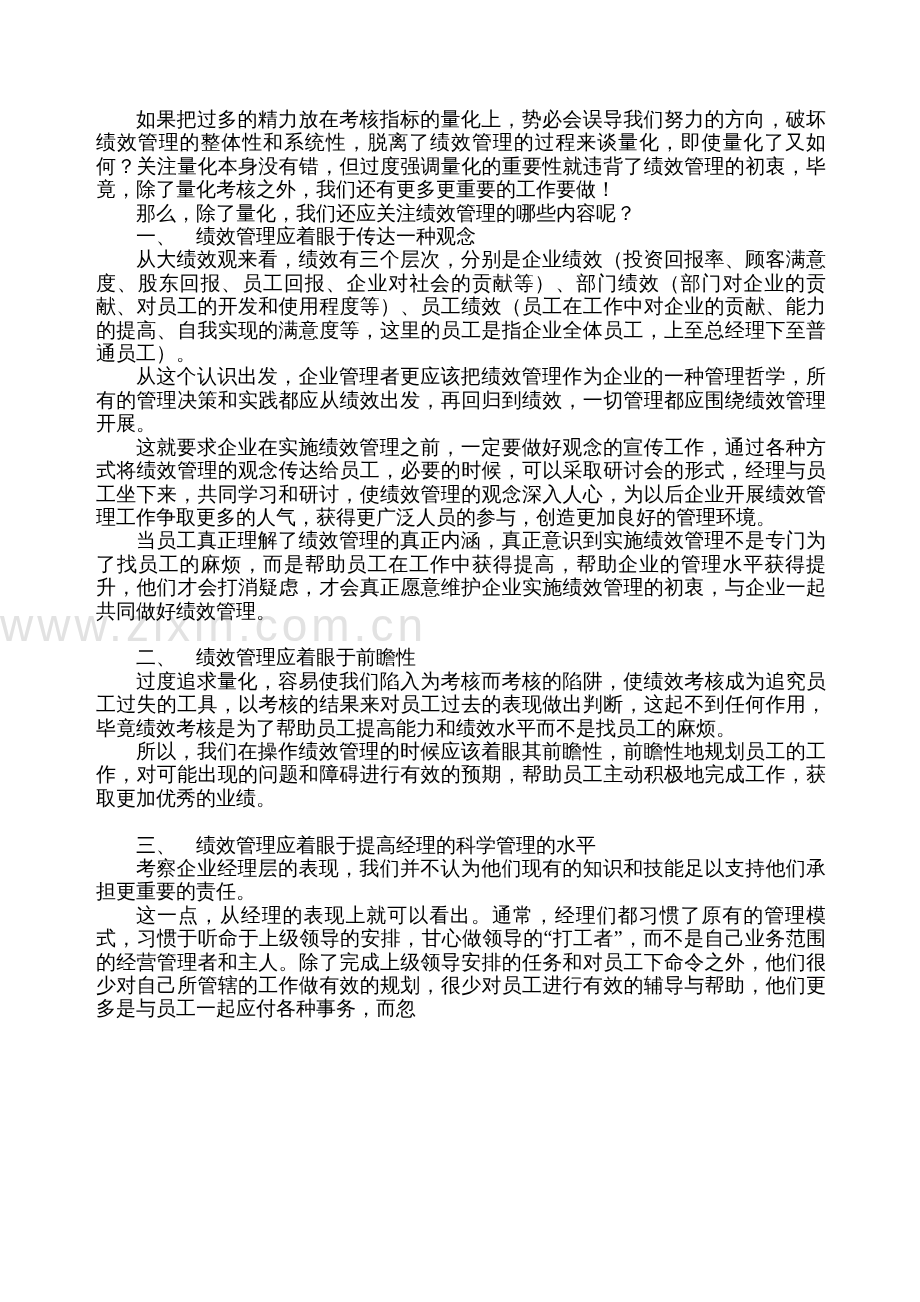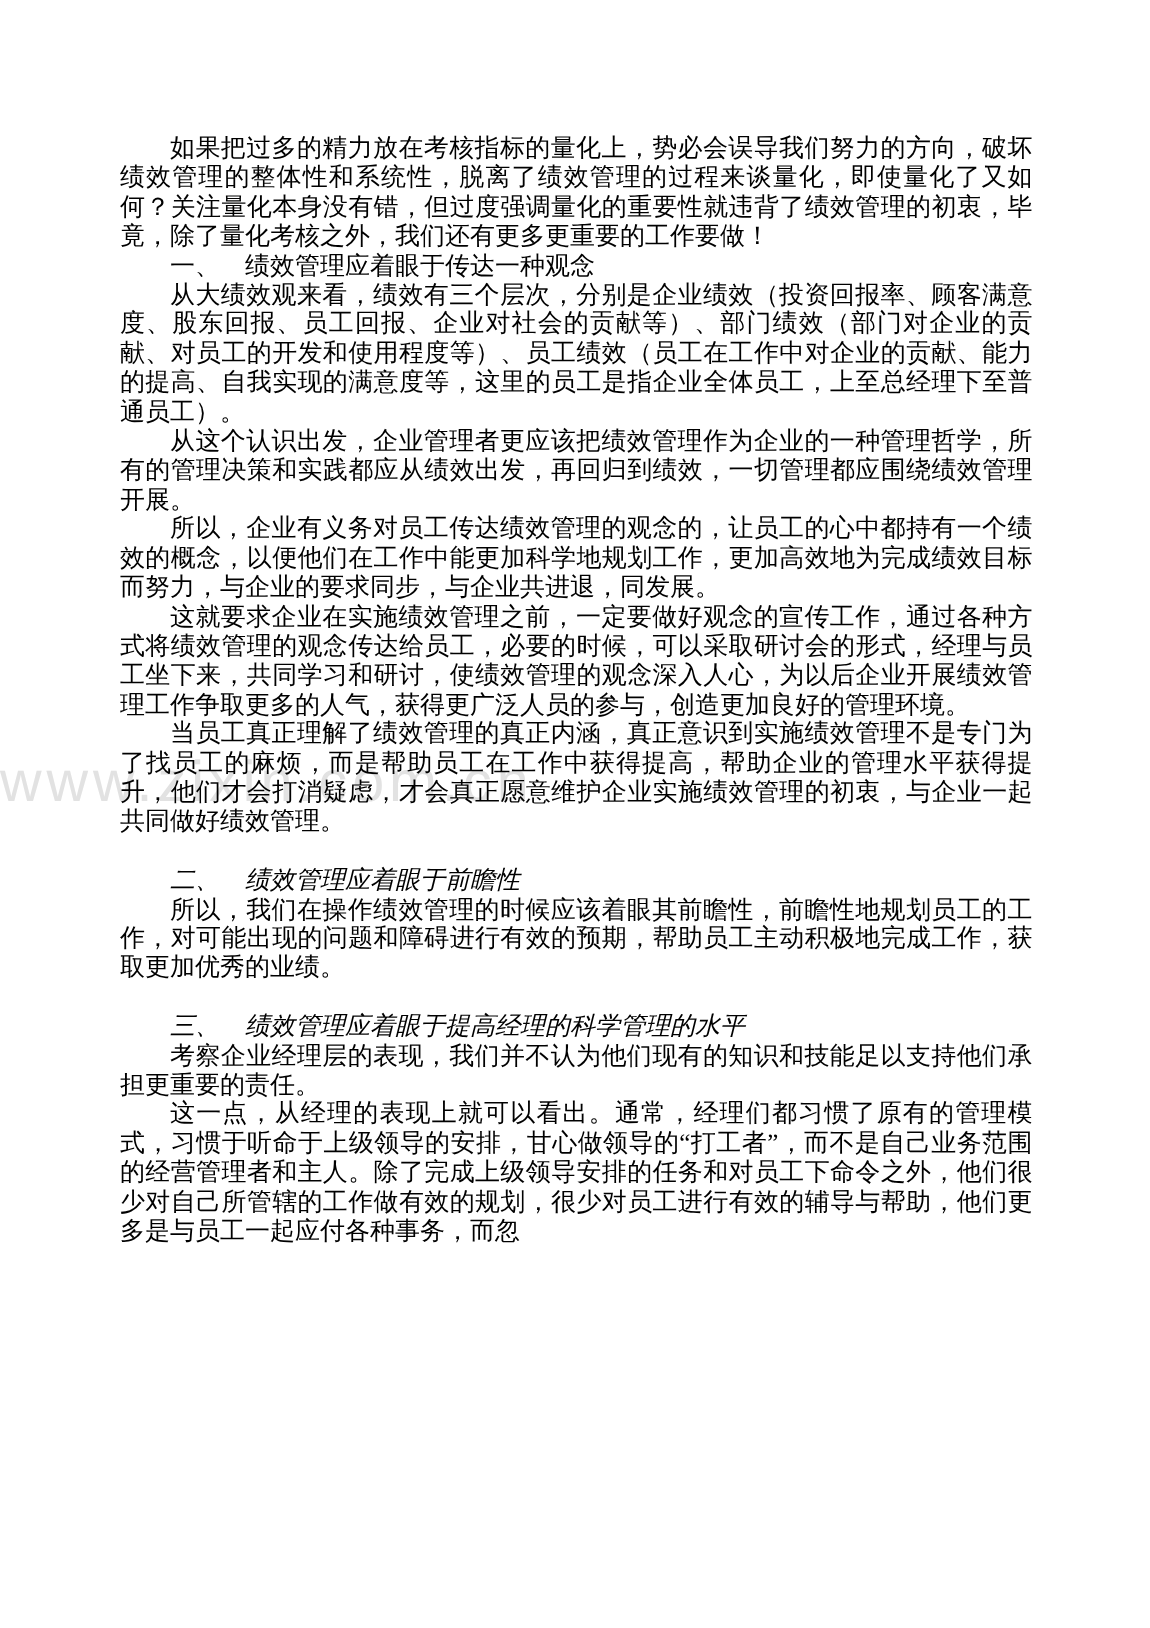--- a/index.html
+++ b/index.html
@@ -28,21 +28,20 @@
   }
   .content p {
     margin: 0;
     text-indent: 2em;
   }
   .content p.heading {
     text-indent: 2em;
   }
   .content p.gap-above {
     margin-top: 23.4px;
-    font-style: italic;
   }
   .watermark {
     position: absolute;
     top: 598px;
     left: 0;
     width: 100%;
     font-size: 46px;
     letter-spacing: 4px;
     color: #e2e2e2;
     font-family: "Liberation Sans", "DejaVu Sans", sans-serif;
@@ -53,26 +52,27 @@
 </style>
 </head>
 <body>
 
 <div class="page">
 
   <div class="watermark">www.zixin.com.cn</div>
 
   <div class="content">
     <p>如果把过多的精力放在考核指标的量化上，势必会误导我们努力的方向，破坏绩效管理的整体性和系统性，脱离了绩效管理的过程来谈量化，即使量化了又如何？关注量化本身没有错，但过度强调量化的重要性就违背了绩效管理的初衷，毕竟，除了量化考核之外，我们还有更多更重要的工作要做！</p>
+    <p>那么，除了量化，我们还应关注绩效管理的哪些内容呢？</p>
     <p class="heading">一、　绩效管理应着眼于传达一种观念</p>
     <p>从大绩效观来看，绩效有三个层次，分别是企业绩效（投资回报率、顾客满意度、股东回报、员工回报、企业对社会的贡献等）、部门绩效（部门对企业的贡献、对员工的开发和使用程度等）、员工绩效（员工在工作中对企业的贡献、能力的提高、自我实现的满意度等，这里的员工是指企业全体员工，上至总经理下至普通员工）。</p>
     <p>从这个认识出发，企业管理者更应该把绩效管理作为企业的一种管理哲学，所有的管理决策和实践都应从绩效出发，再回归到绩效，一切管理都应围绕绩效管理开展。</p>
-    <p>所以，企业有义务对员工传达绩效管理的观念的，让员工的心中都持有一个绩效的概念，以便他们在工作中能更加科学地规划工作，更加高效地为完成绩效目标而努力，与企业的要求同步，与企业共进退，同发展。</p>
     <p>这就要求企业在实施绩效管理之前，一定要做好观念的宣传工作，通过各种方式将绩效管理的观念传达给员工，必要的时候，可以采取研讨会的形式，经理与员工坐下来，共同学习和研讨，使绩效管理的观念深入人心，为以后企业开展绩效管理工作争取更多的人气，获得更广泛人员的参与，创造更加良好的管理环境。</p>
     <p>当员工真正理解了绩效管理的真正内涵，真正意识到实施绩效管理不是专门为了找员工的麻烦，而是帮助员工在工作中获得提高，帮助企业的管理水平获得提升，他们才会打消疑虑，才会真正愿意维护企业实施绩效管理的初衷，与企业一起共同做好绩效管理。</p>
     <p class="heading gap-above">二、　绩效管理应着眼于前瞻性</p>
+    <p>过度追求量化，容易使我们陷入为考核而考核的陷阱，使绩效考核成为追究员工过失的工具，以考核的结果来对员工过去的表现做出判断，这起不到任何作用，毕竟绩效考核是为了帮助员工提高能力和绩效水平而不是找员工的麻烦。</p>
     <p>所以，我们在操作绩效管理的时候应该着眼其前瞻性，前瞻性地规划员工的工作，对可能出现的问题和障碍进行有效的预期，帮助员工主动积极地完成工作，获取更加优秀的业绩。</p>
     <p class="heading gap-above">三、　绩效管理应着眼于提高经理的科学管理的水平</p>
     <p>考察企业经理层的表现，我们并不认为他们现有的知识和技能足以支持他们承担更重要的责任。</p>
     <p>这一点，从经理的表现上就可以看出。通常，经理们都习惯了原有的管理模式，习惯于听命于上级领导的安排，甘心做领导的“打工者”，而不是自己业务范围的经营管理者和主人。除了完成上级领导安排的任务和对员工下命令之外，他们很少对自己所管辖的工作做有效的规划，很少对员工进行有效的辅导与帮助，他们更多是与员工一起应付各种事务，而忽</p>
   </div>
 
 </div>
 
 </body></html>

